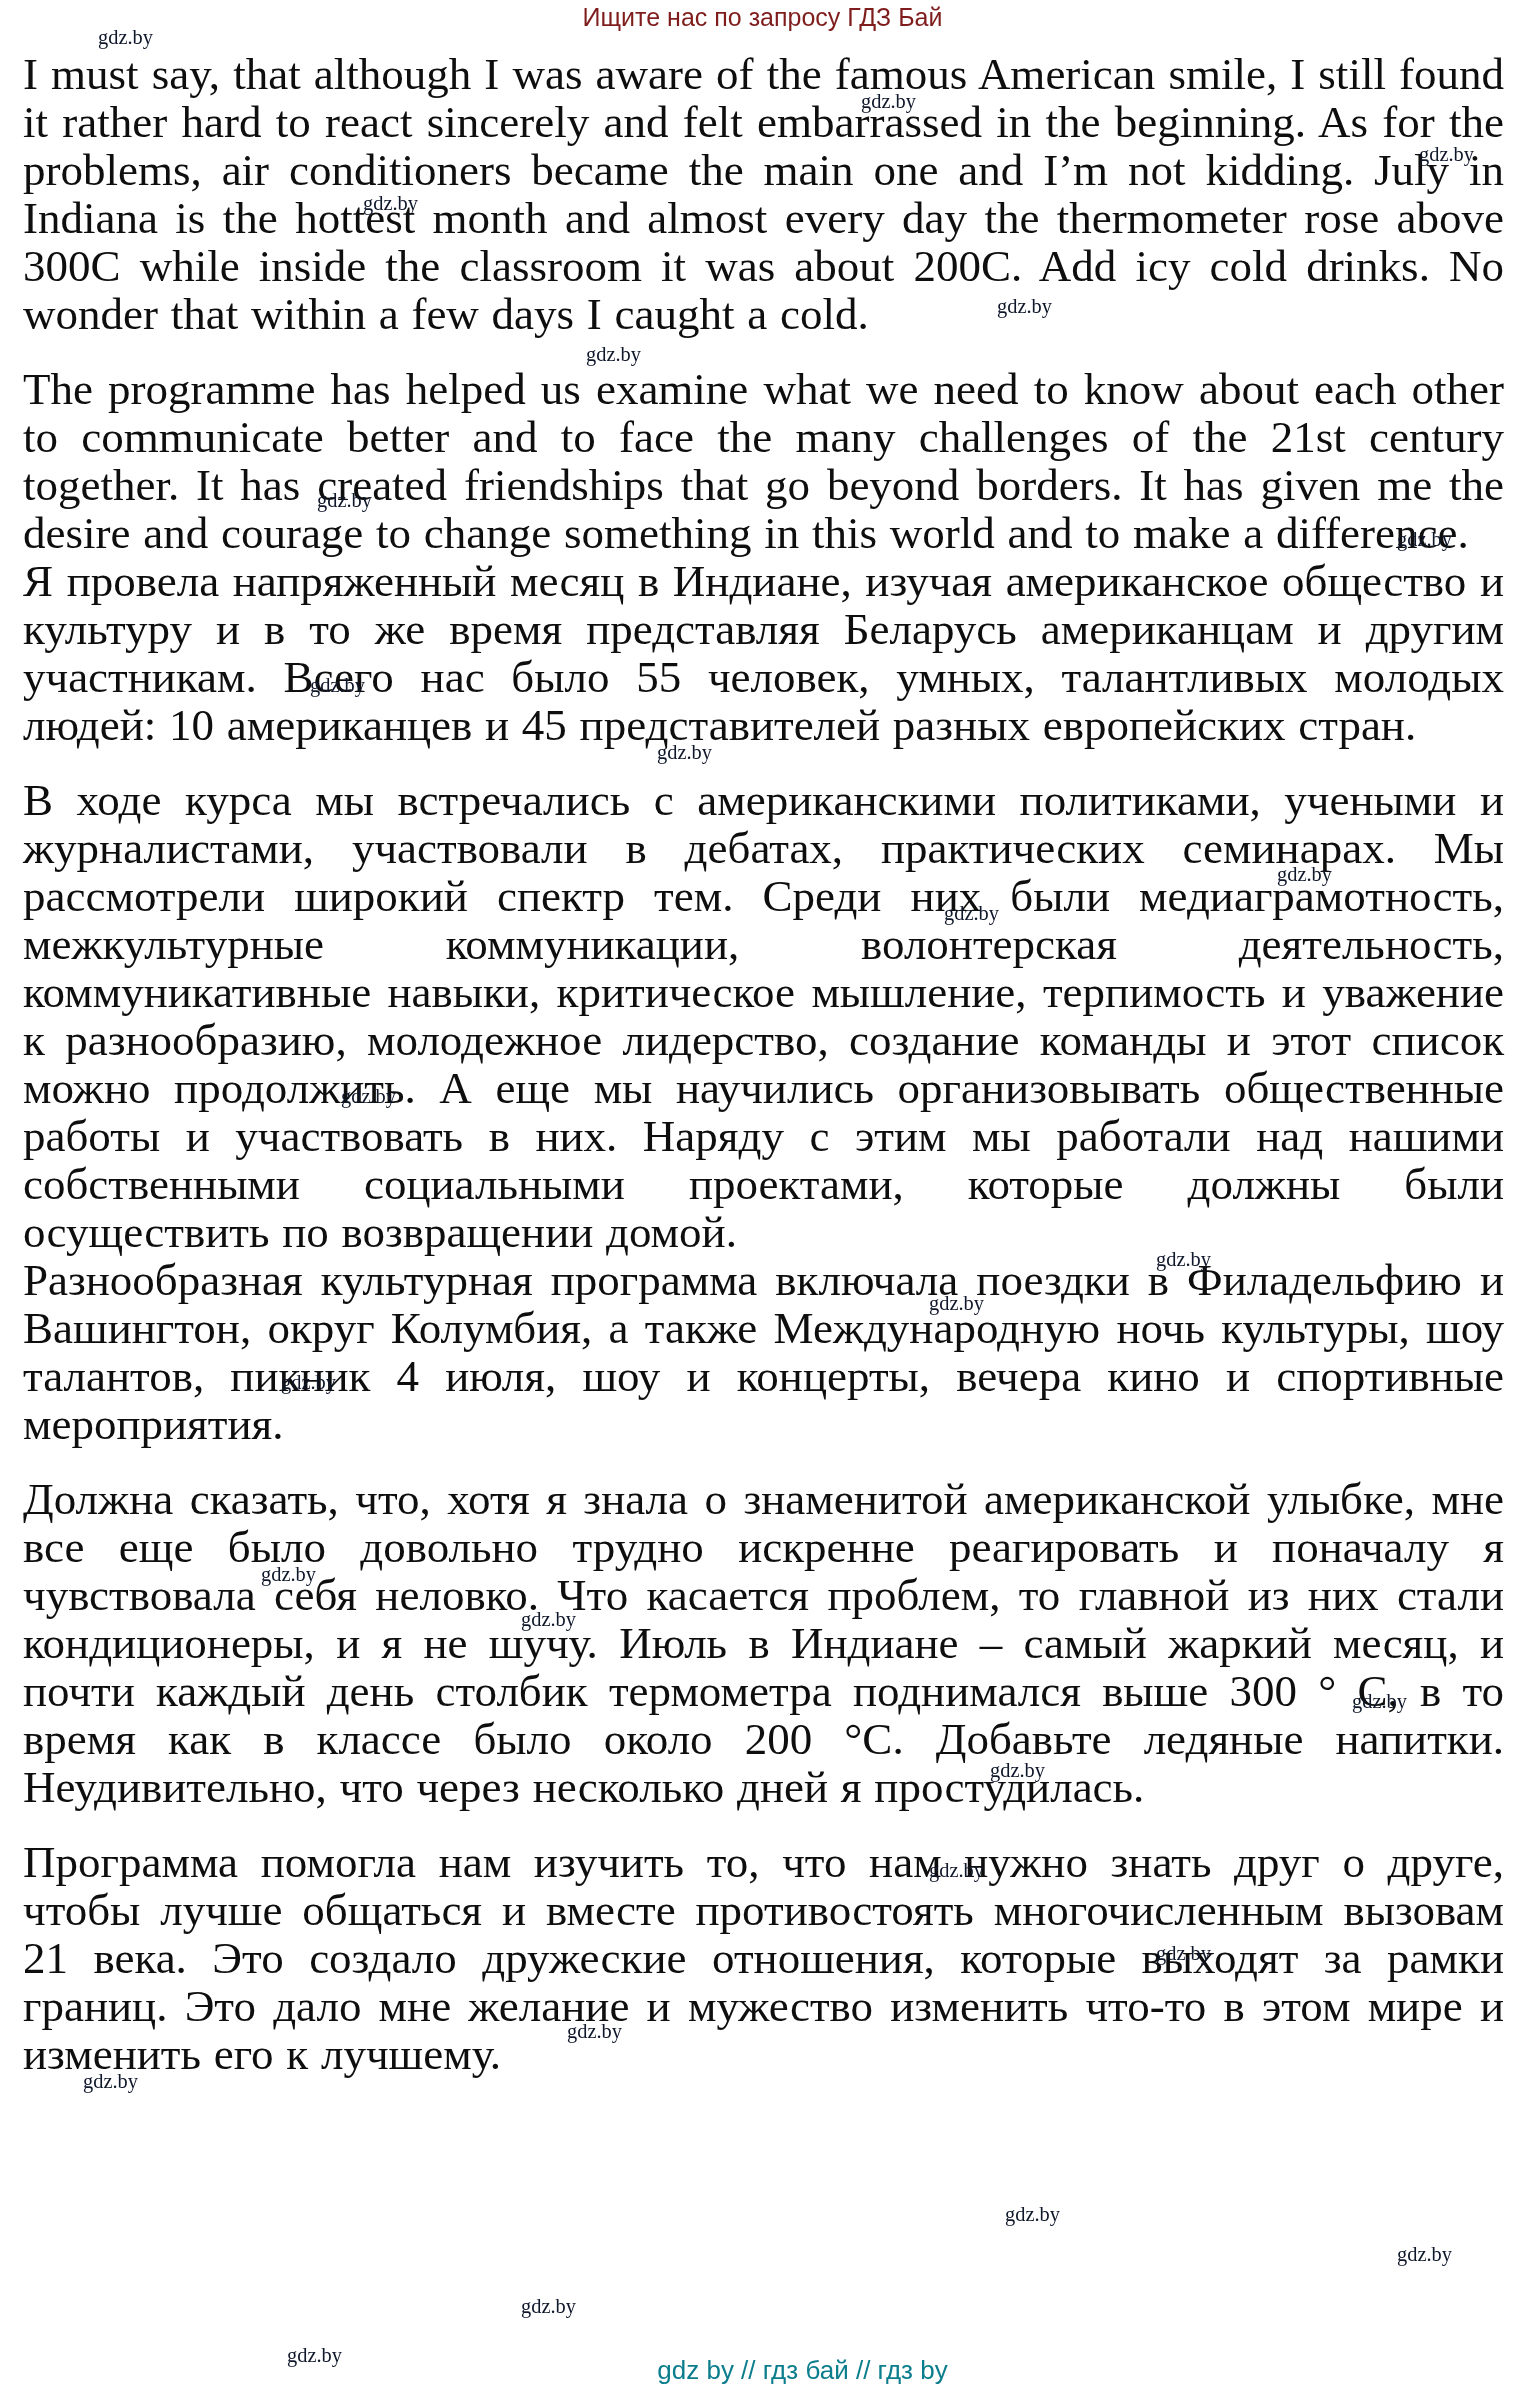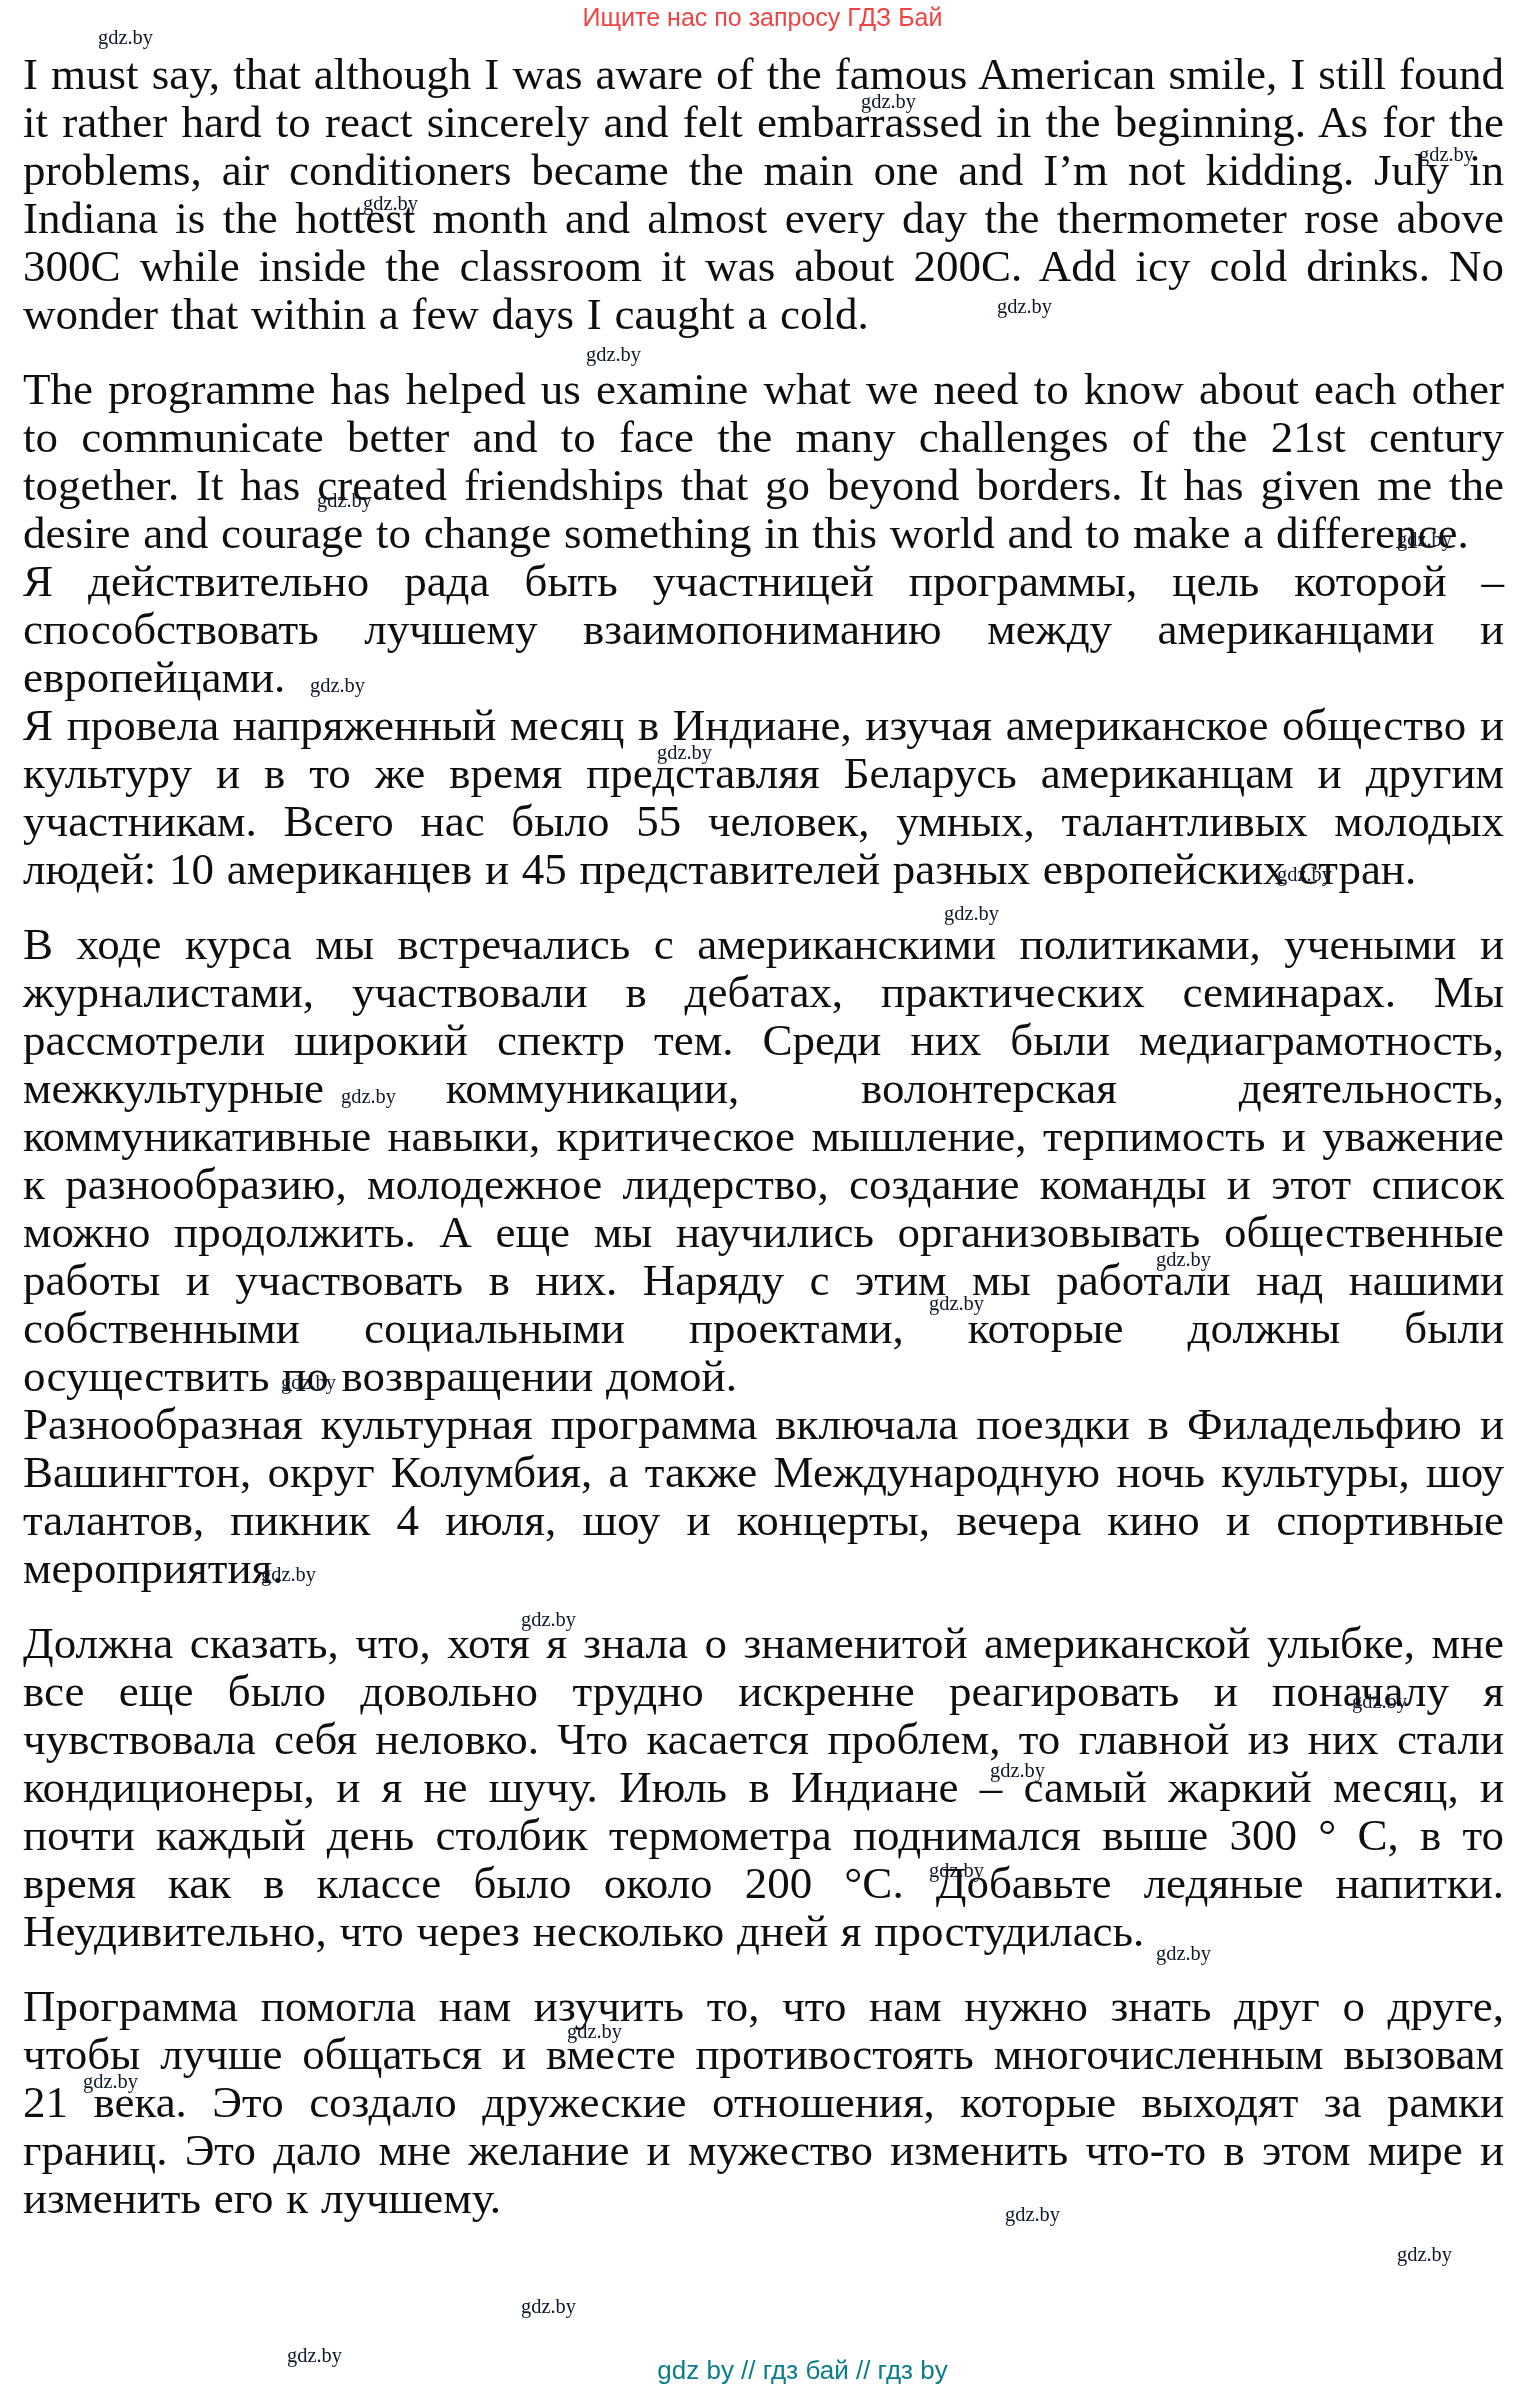--- a/index.html
+++ b/index.html
@@ -16,21 +16,21 @@
   }
   .header-banner {
     position: absolute;
     top: 3px;
     left: 0;
     width: 100%;
     text-align: center;
     font-family: "Liberation Sans", sans-serif;
     font-size: 25px;
     line-height: 29px;
-    color: #ef4444;
+    color: #7f1d1d;
   }
   .content {
     position: absolute;
     top: 50px;
     left: 23px;
     width: 1481px;
     font-size: 45px;
     line-height: 48px;
     text-align: justify;
     word-spacing: 1.5px;
@@ -59,21 +59,20 @@
   }
 </style>
 </head>
 <body>
 
 <div class="header-banner">Ищите нас по запросу ГДЗ Бай</div>
 
 <div class="content" id="content">
     <p class="gap">I must say, that although I was aware of the famous American smile, I still found it rather hard to react sincerely and felt embarrassed in the beginning. As for the problems, air conditioners became the main one and I’m not kidding. July in Indiana is the hottest month and almost every day the thermometer rose above 300C while inside the classroom it was about 200C. Add icy cold drinks. No wonder that within a few days I caught a cold.</p>
     <p>The programme has helped us examine what we need to know about each other to communicate better and to face the many challenges of the 21st century together. It has created friendships that go beyond borders. It has given me the desire and courage to change something in this world and to make a difference.</p>
-    <p>Я действительно рада быть участницей программы, цель которой – способствовать лучшему взаимопониманию между американцами и европейцами.</p>
     <p class="gap">Я провела напряженный месяц в Индиане, изучая американское общество и культуру и в то же время представляя Беларусь американцам и другим участникам. Всего нас было 55 человек, умных, талантливых молодых людей: 10 американцев и 45 представителей разных европейских стран.</p>
     <p>В ходе курса мы встречались с американскими политиками, учеными и журналистами, участвовали в дебатах, практических семинарах. Мы рассмотрели широкий спектр тем. Среди них были медиаграмотность, межкультурные коммуникации, волонтерская деятельность, коммуникативные навыки, критическое мышление, терпимость и уважение к разнообразию, молодежное лидерство, создание команды и этот список можно продолжить. А еще мы научились организовывать общественные работы и участвовать в них. Наряду с этим мы работали над нашими собственными социальными проектами, которые должны были осуществить по возвращении домой.</p>
     <p class="gap">Разнообразная культурная программа включала поездки в Филадельфию и Вашингтон, округ Колумбия, а также Международную ночь культуры, шоу талантов, пикник 4 июля, шоу и концерты, вечера кино и спортивные мероприятия.</p>
     <p class="gap">Должна сказать, что, хотя я знала о знаменитой американской улыбке, мне все еще было довольно трудно искренне реагировать и поначалу я чувствовала себя неловко. Что касается проблем, то главной из них стали кондиционеры, и я не шучу. Июль в Индиане – самый жаркий месяц, и почти каждый день столбик термометра поднимался выше 300 ° С, в то время как в классе было около 200 °С. Добавьте ледяные напитки. Неудивительно, что через несколько дней я простудилась.</p>
     <p>Программа помогла нам изучить то, что нам нужно знать друг о друге, чтобы лучше общаться и вместе противостоять многочисленным вызовам 21 века. Это создало дружеские отношения, которые выходят за рамки границ. Это дало мне желание и мужество изменить что-то в этом мире и изменить его к лучшему.</p>
   </div>
 
 <div id="watermarks">
     <span class="wm" style="left: 98px; top: 27px;">gdz.by</span>
     <span class="wm" style="left: 861px; top: 91px;">gdz.by</span>

